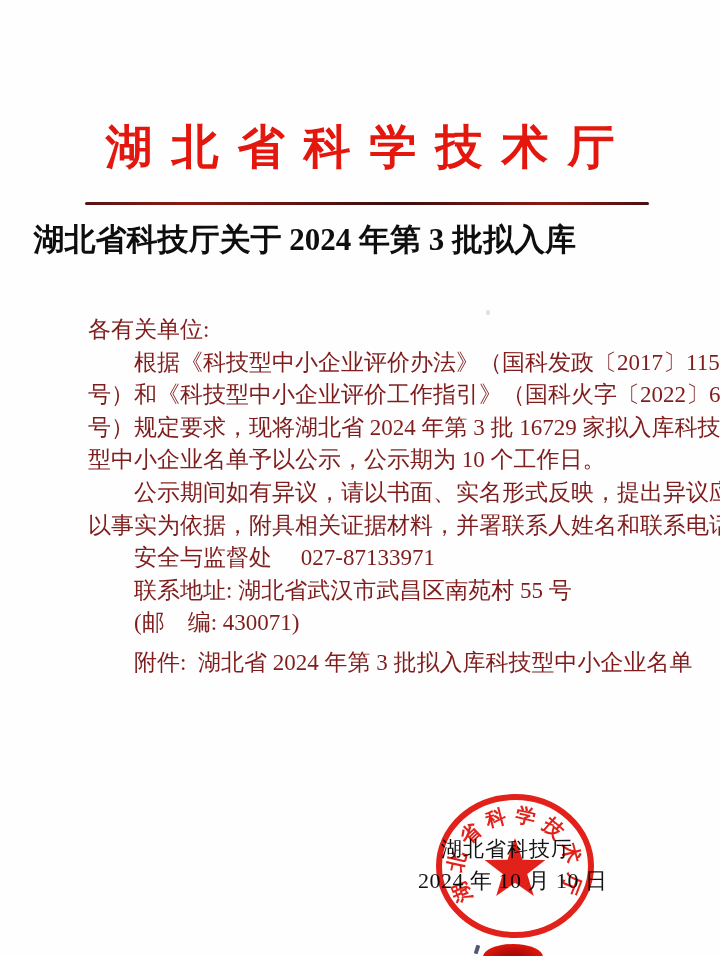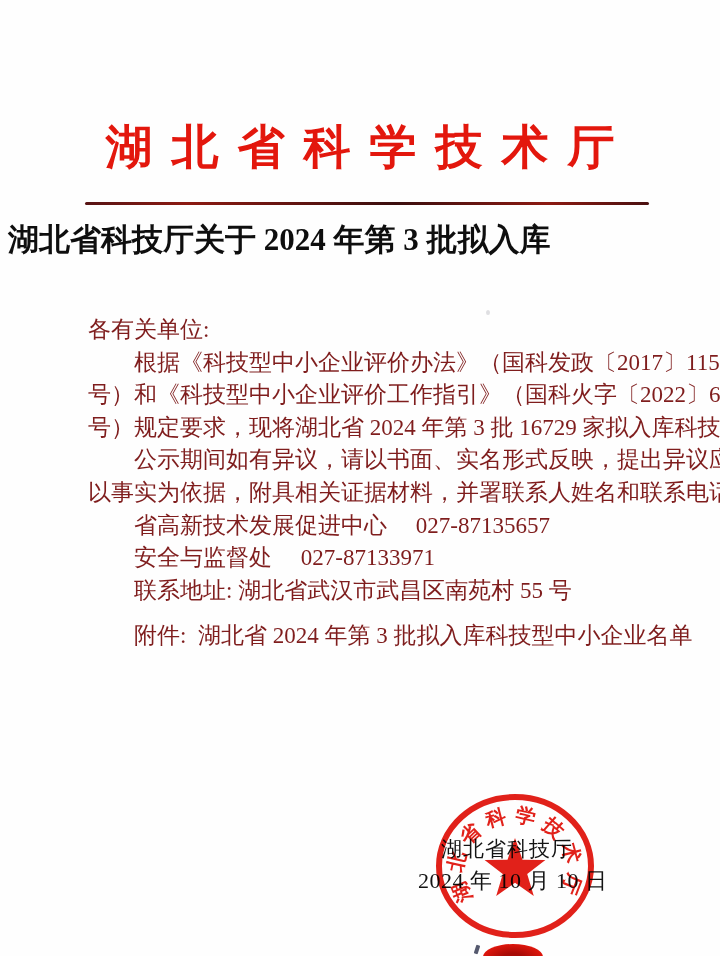--- a/index.html
+++ b/index.html
@@ -27,38 +27,37 @@
   
   .rule {
     position: absolute; top: 202px; left: 85px; width: 564px; height: 2.5px;
     background: linear-gradient(to right, #571414, #8c1a12 18%, #3a0e0e 55%, #8c1a12 82%, #4a1010);
     border-radius: 2px;
   }
 
   
   .doc-title {
     position: absolute; top: 221px; left: 0; width: 576px;
-    text-align: left;
+    text-align: right;
     font-size: 31px; font-weight: 700;
     color: #0e0e0e;
     line-height: 38px;
     white-space: pre;
-    padding-left: 8px;
   }
 
   
   .body-text {
     position: absolute; top: 314px; left: 88px; width: 572px;
     font-size: 23px;
     line-height: 32.6px;
     color: #7f1d1d;
   }
   .bline { white-space: pre; }
   .ind { padding-left: 46px; }
-  .attachment { margin-top: 13px; }
+  .attachment { margin-top: 7px; }
 
   
   .sig-org {
     position: absolute; top: 835px; left: 441px;
     font-size: 21px; letter-spacing: 1px; white-space: pre;
     z-index: 2; color: #131313;
   }
   .sig-date {
     position: absolute; top: 866px; left: 418px;
     font-size: 22px; letter-spacing: 0.5px; white-space: pre;
@@ -109,25 +108,26 @@
   <div class="rule"></div>
 
   <div class="doc-title"><span>湖北省科技厅关于 2024 年第 3 批拟入库</span><br>
   </div>
 
   <div class="body-text">
     <div class="bline">各有关单位:</div>
     <div class="bline ind">根据《科技型中小企业评价办法》（国科发政〔2017〕115</div>
     <div class="bline">号）和《科技型中小企业评价工作指引》（国科火字〔2022〕67</div>
     <div class="bline">号）规定要求，现将湖北省 2024 年第 3 批 16729 家拟入库科技</div>
+    <div class="bline">型中小企业名单予以公示，公示期为 10 个工作日。</div>
     <div class="bline ind">公示期间如有异议，请以书面、实名形式反映，提出异议应</div>
     <div class="bline">以事实为依据，附具相关证据材料，并署联系人姓名和联系电话。</div>
-    <div class="bline ind">省高新技术发展促进中心　 027-87135657</div>
     <div class="bline ind">安全与监督处　 027-87133971</div>
     <div class="bline ind">联系地址: 湖北省武汉市武昌区南苑村 55 号</div>
+    <div class="bline ind">(邮　编: 430071)</div>
     <div class="bline ind attachment">附件:  湖北省 2024 年第 3 批拟入库科技型中小企业名单</div>
   </div>
 
   <div class="sig-org">湖北省科技厅</div>
   <div class="sig-date">2024 年 10 月 10 日</div>
 
   <div class="seal">
     <svg width="164" height="150" viewBox="0 0 164 150" xmlns="http://www.w3.org/2000/svg">
       <ellipse cx="82" cy="74" rx="76" ry="69" fill="none" stroke="#e01008" stroke-width="6"></ellipse>
       <path id="sealArc" d="M 42 107 A 52 47 0 1 1 122 107" fill="none"></path>

